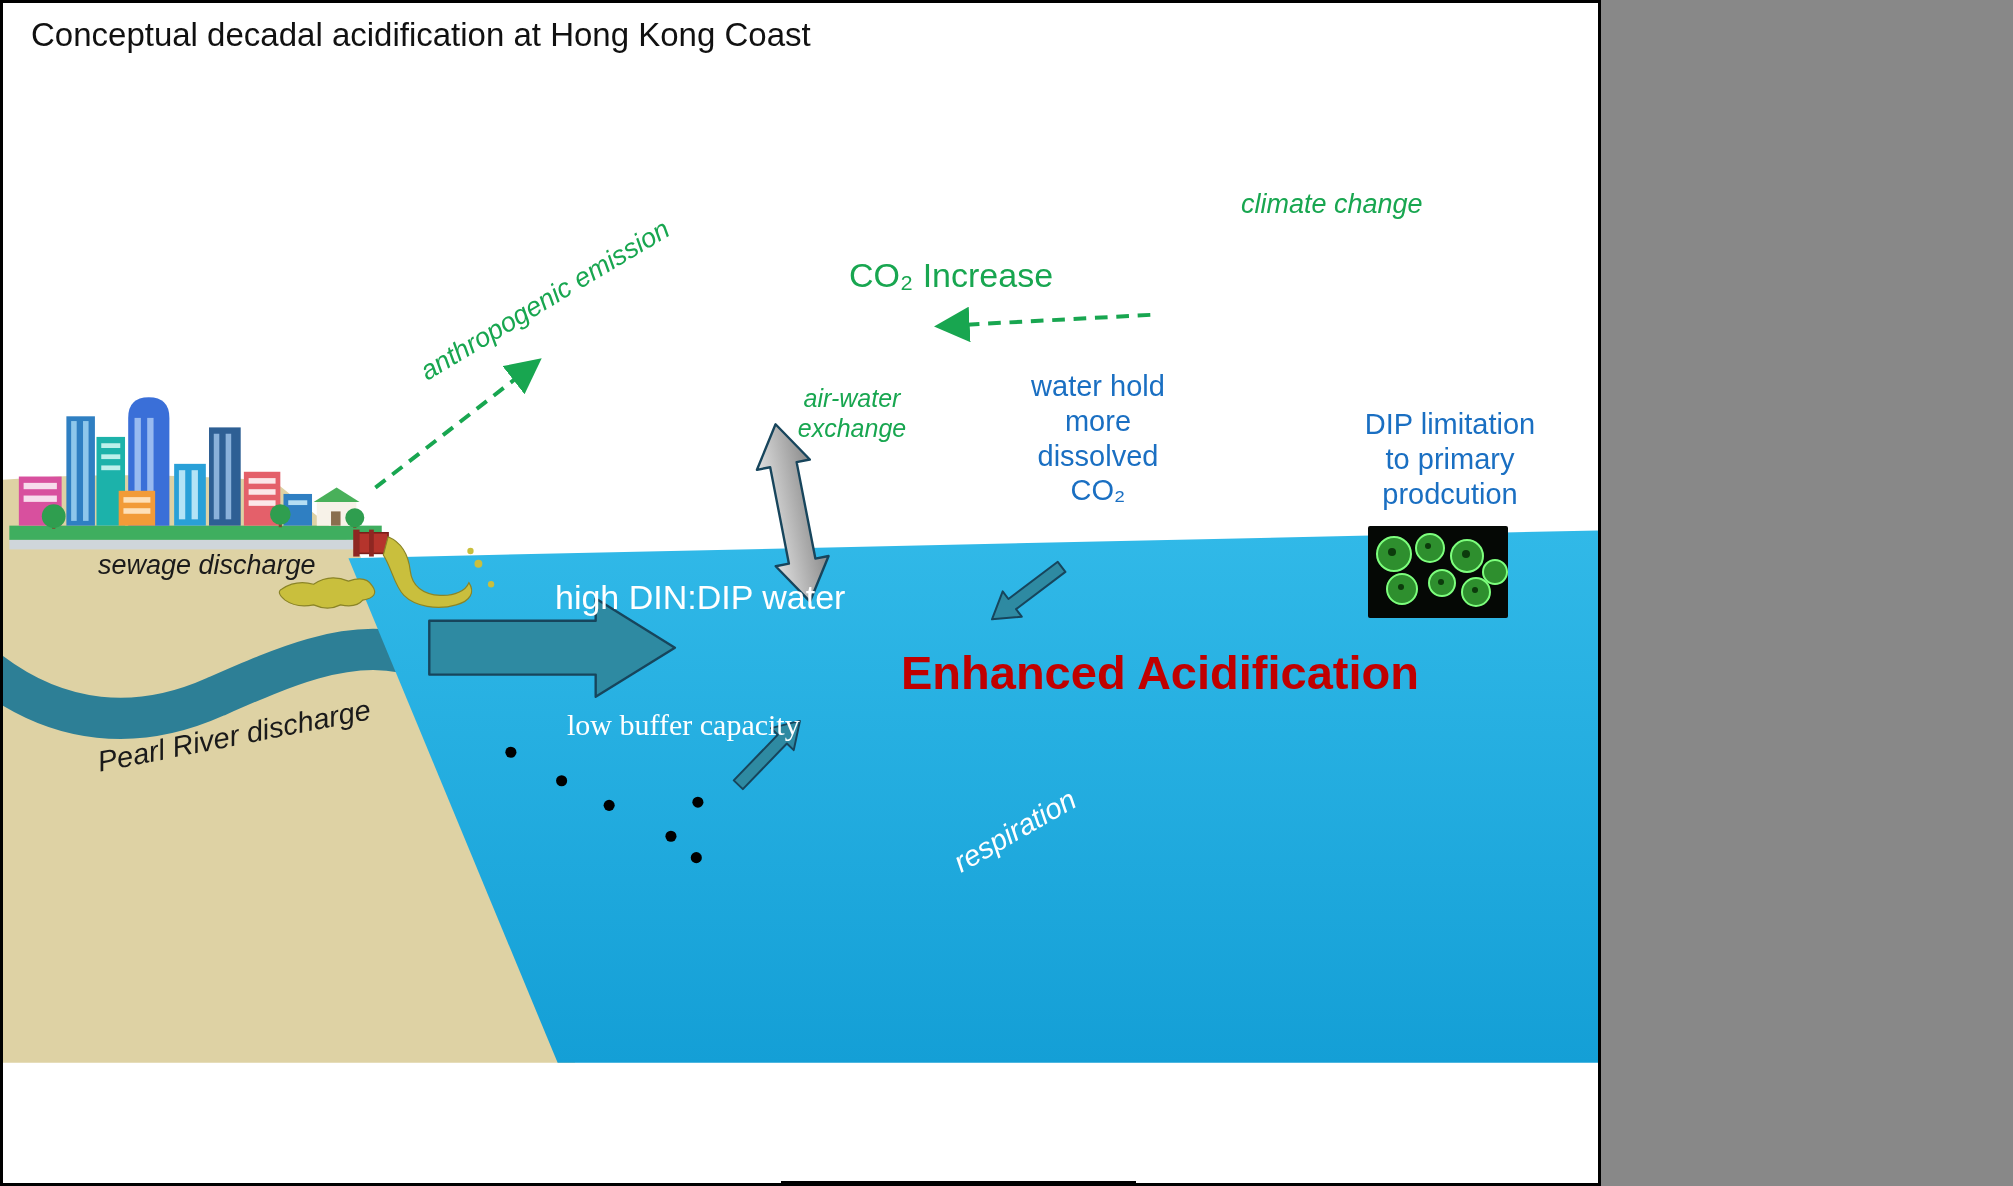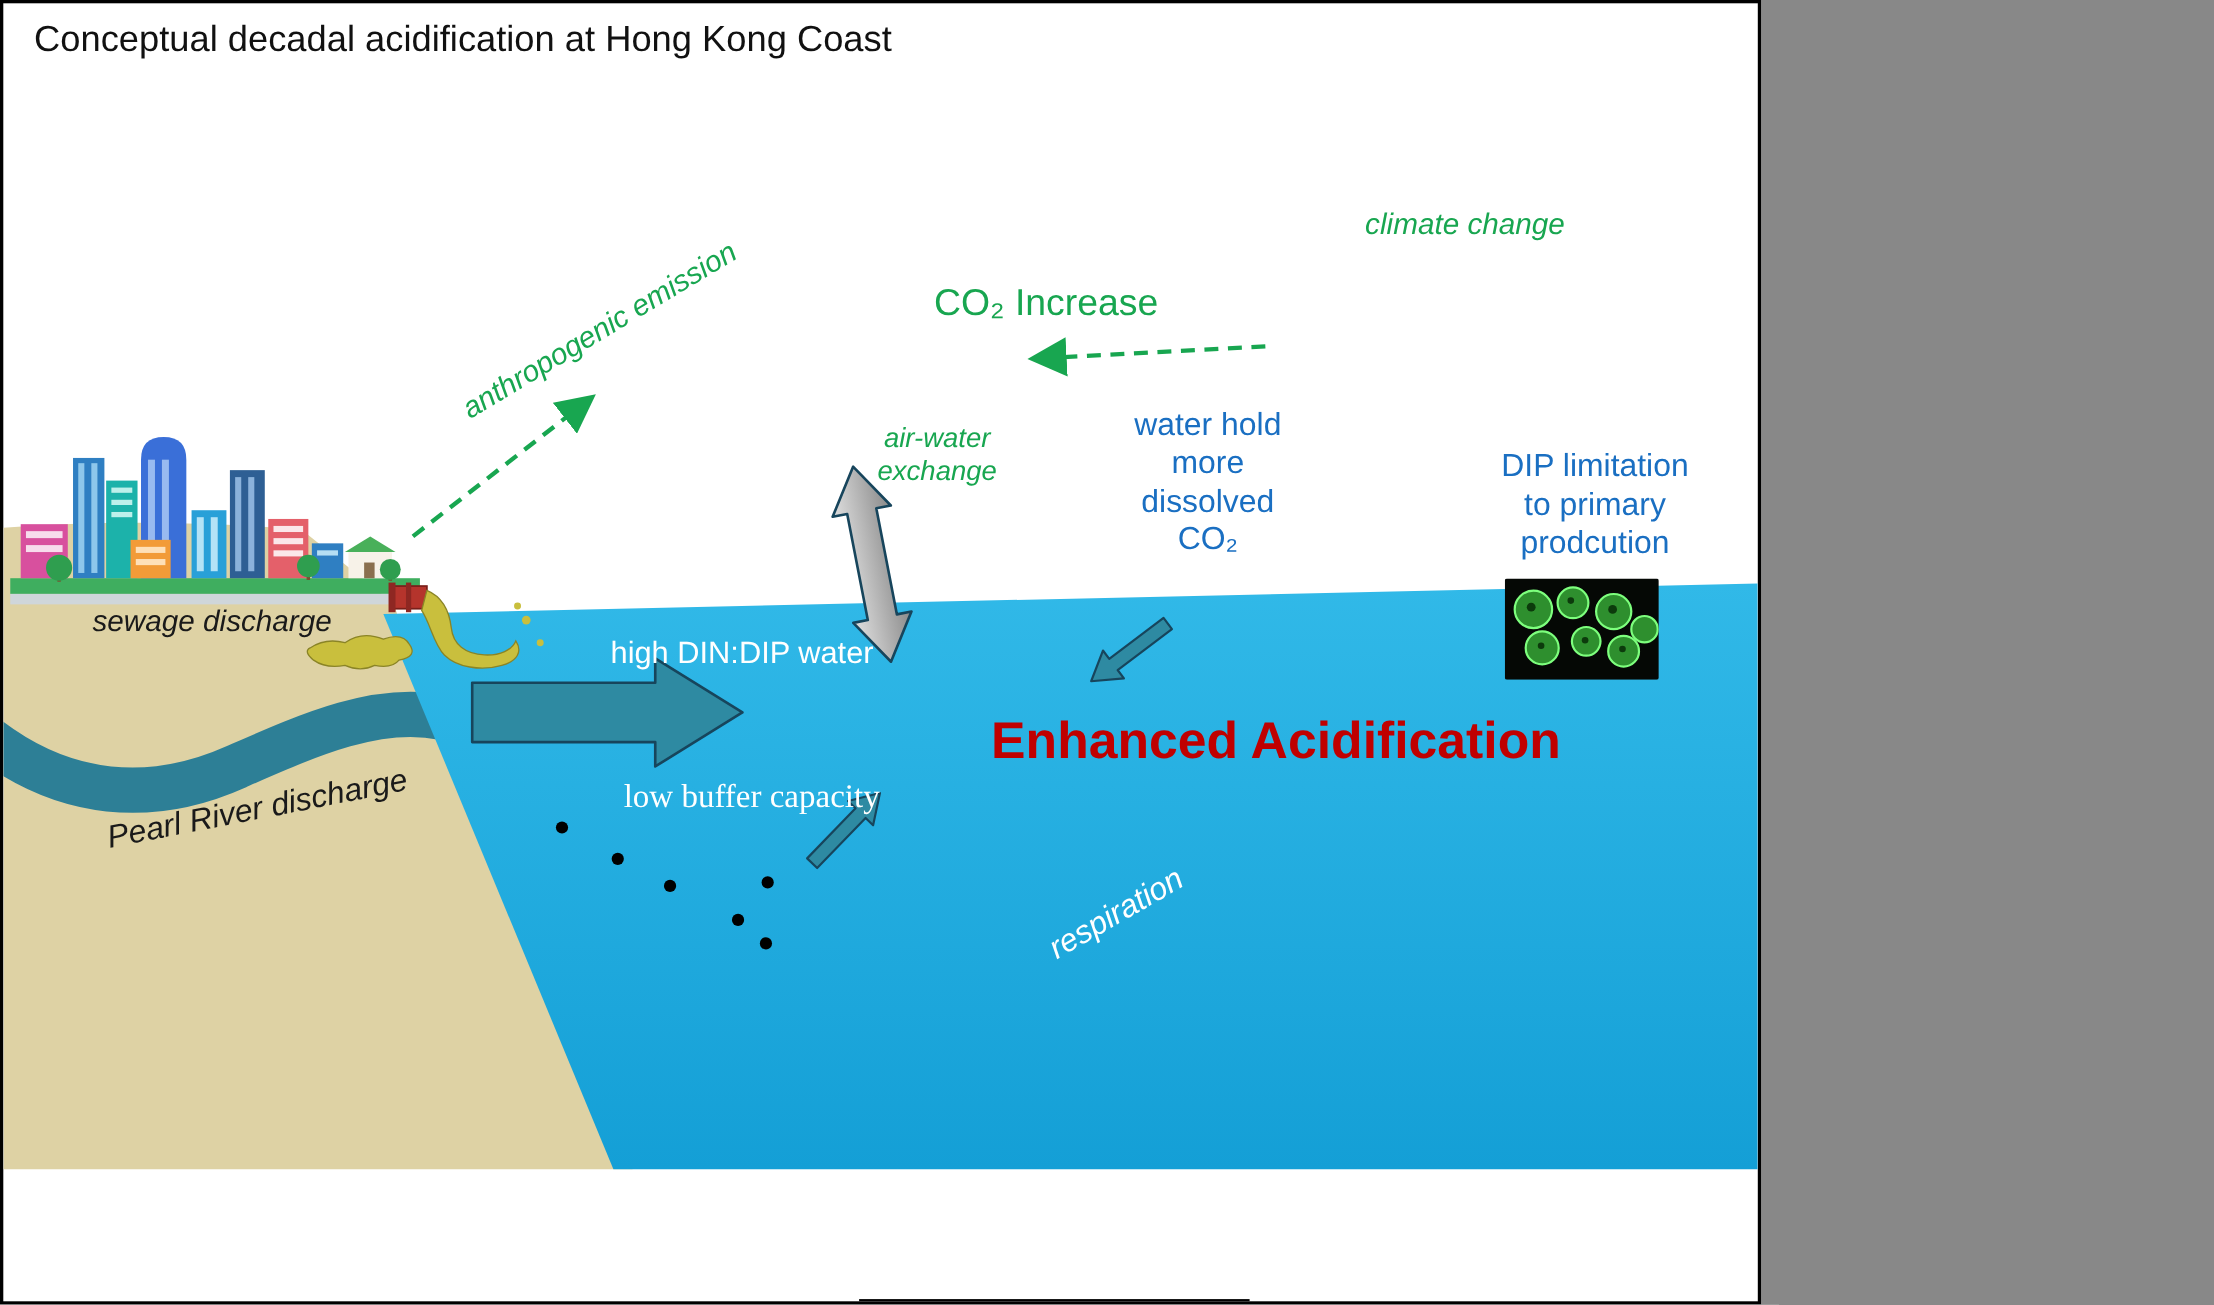--- a/index.html
+++ b/index.html
@@ -23,25 +23,25 @@
   .black{color:#1a1a1a;}
   .red{color:var(--red,#c00000);font-weight:bold;text-align:center;}
   .centered{text-align:center;white-space:normal;}
   #title{left:28px;top:12px;font-size:33px;color:#111;}
   #anthro{left:428px;top:352px;font-size:27px;transform:rotate(-31deg);transform-origin:left bottom;}
   #climate{left:1238px;top:185px;font-size:27px;}
   #co2inc{left:846px;top:252px;font-size:34px;}
   #airwater{left:790px;top:380px;width:118px;font-size:25px;}
   #waterhold{left:1016px;top:366px;width:158px;font-size:29px;}
   #diplim{left:1340px;top:404px;width:214px;font-size:29px;}
-  #highdin{left:552px;top:574px;font-size:28px;}
+  #highdin{left:552px;top:574px;font-size:34px;}
   #lowbuf{left:564px;top:704px;font-size:30px;font-family:Liberation Serif, serif;}
   #enhanced{left:898px;top:642px;font-size:47px;}
   #respir{left:962px;top:842px;font-size:29px;transform:rotate(-30deg);transform-origin:left bottom;}
-  #sewage{left:81px;top:546px;font-size:27px;}
+  #sewage{left:95px;top:546px;font-size:27px;}
   #pearl{left:95px;top:742px;font-size:29px;transform:rotate(-11deg);transform-origin:left center;}
   #phyto{position:absolute;left:1365px;top:523px;width:140px;height:92px;z-index:2;}
   #bottombar{position:absolute;left:778px;top:1178px;width:355px;height:8px;background:#000;z-index:2;}
 </style>
 </head>
 <body>
 
 <div id="figure">
 
   <svg id="scene" class="layer" viewBox="0 0 2013 1186">

